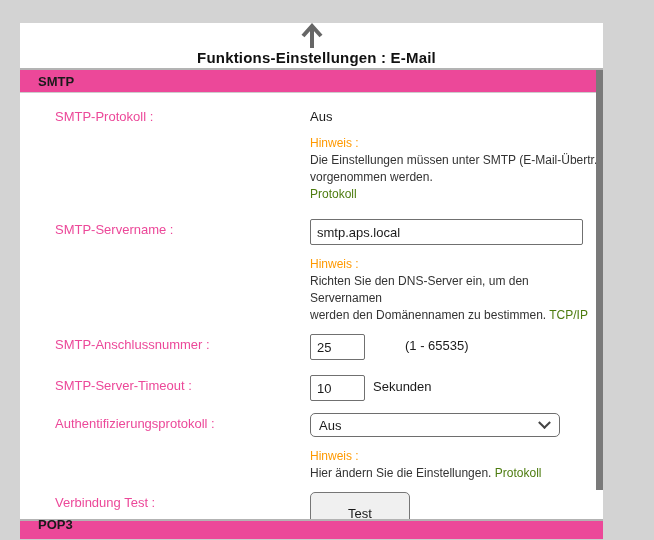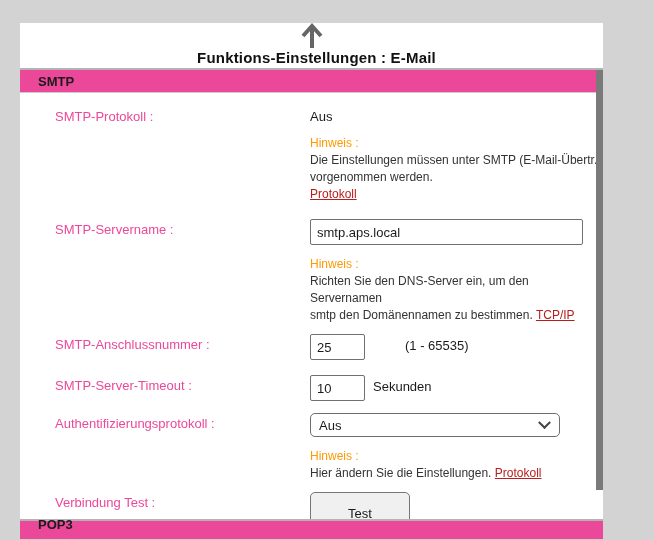--- a/index.html
+++ b/index.html
@@ -77,22 +77,21 @@
     flex: 0 0 255px;
     padding-top: 3px;
     color: #ec4899;
   }
   .row .value-col { flex: 1 1 auto; }
   .plain-value { padding-top: 3px; }
   
   .hint { margin-top: 11px; line-height: 17px; font-size: 12px; color: #333333; }
   .hint .hint-title { color: #ff9900; }
   a.link, .link {
-    color: #b91c1c;
-    text-decoration: underline;
+    color: #4d7c0f;
     cursor: pointer;
   }
   
   .text-input {
     height: 22px;
     border: 1px solid #707070;
     border-radius: 2px;
     font-family: "Liberation Sans", "DejaVu Sans", sans-serif;
     font-size: 13px;
     color: #1a1a1a;
@@ -186,21 +185,21 @@
       </div>
     </div>
 
     <div class="row mt-sn">
       <div class="label">SMTP-Servername :</div>
       <div class="value-col">
         <input class="text-input wide" type="text" value="smtp.aps.local" style="">
         <div class="hint">
           <div class="hint-title">Hinweis :</div>
           <div>Richten Sie den DNS-Server ein, um den Servernamen</div>
-          <div><span>smtp den Domänennamen zu bestimmen.</span> <a class="link">TCP/IP</a></div>
+          <div><span>werden den Domänennamen zu bestimmen.</span> <a class="link">TCP/IP</a></div>
         </div>
       </div>
     </div>
 
     <div class="row mt-port">
       <div class="label">SMTP-Anschlussnummer :</div>
       <div class="value-col" style="display:flex;gap:32px;">
         <input class="text-input small" type="text" value="25" style="">
         <span class="inline-after">(1 - 65535)</span>
       </div>

